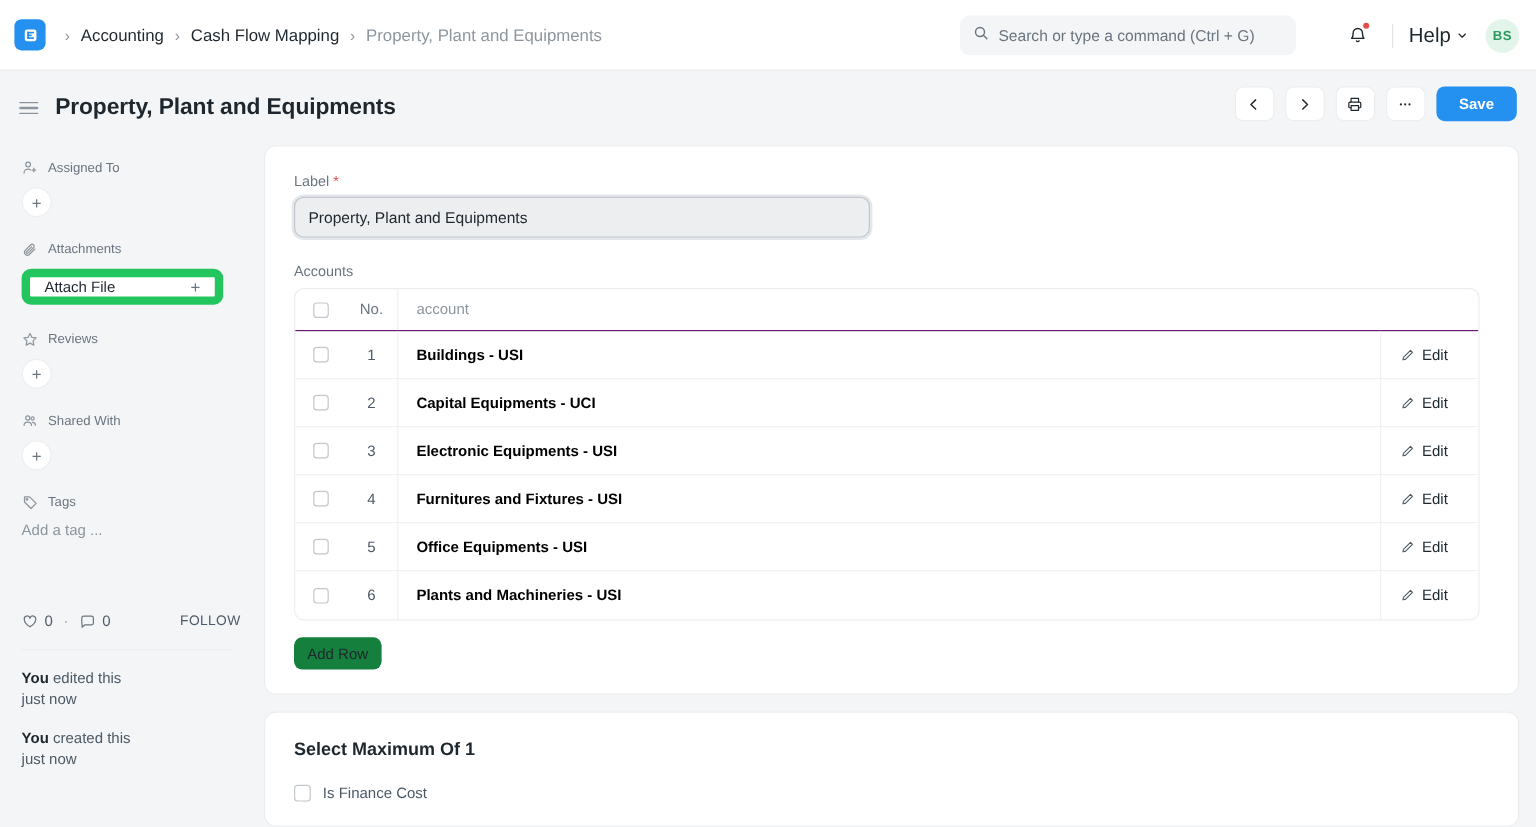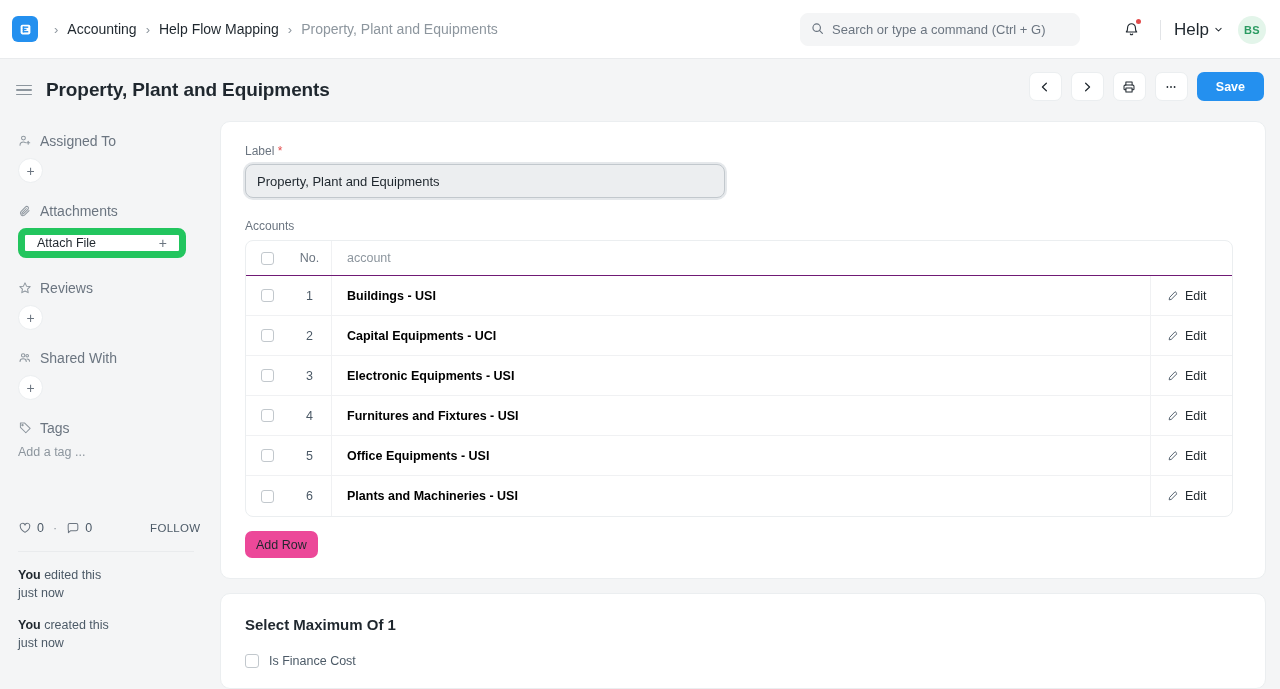--- a/index.html
+++ b/index.html
@@ -117,21 +117,21 @@
 
   
   .sidebar {
     width: 210px; flex: 0 0 210px;
     padding: 12px 16px 0 18px;
     font-size: 12.5px;
   }
   .side-section { margin-bottom: 6px; }
   .side-head {
     display: flex; align-items: center; gap: 8px;
-    color: #6b7580; font-size: 14px;
+    color: #6b7580; font-size: 11px;
     margin-bottom: 9px;
   }
   .plus-circle {
     width: 25px; height: 25px; border-radius: 50%;
     background: #fff; border: 1px solid #ebeef0;
     display: flex; align-items: center; justify-content: center;
     color: #6b7580; font-size: 14px; cursor: pointer;
     margin-bottom: 20px; line-height: 1;
   }
   .attach-btn {
@@ -218,21 +218,21 @@
     cursor: pointer;
   }
   .grid-head .col-edit { border-left: none; }
   .cb {
     width: 13px; height: 13px; border-radius: 3px;
     border: 1px solid #c2c8cd; background: #fff;
     display: inline-block; cursor: pointer; flex: 0 0 13px;
   }
   .addrow-btn {
     margin-top: 14px; height: 27px; padding: 0 11px;
-    background: #ec4899; border: none; border-radius: 7px;
+    background: #15803d; border: none; border-radius: 7px;
     font-size: 12.5px; color: #1f272e; cursor: pointer;
     font-family: "Liberation Sans", sans-serif;
   }
 
   .section-title {
     font-size: 15px; font-weight: bold; color: #1f272e;
     margin-bottom: 21px;
   }
   .check-field {
     display: flex; align-items: center; gap: 10px;
@@ -251,21 +251,21 @@
       <rect x="4.6" y="7.1" width="4.6" height="1.7" fill="#2490ef"></rect>
       <rect x="4.6" y="9.9" width="6.8" height="1.7" fill="#2490ef"></rect>
       <rect x="4.6" y="4.3" width="1.8" height="7.3" fill="#2490ef"></rect>
     </svg>
   </div>
 
   <div class="breadcrumb">
     <span class="bc-sep">›</span>
     <a class="bc-item" href="#">Accounting</a>
     <span class="bc-sep">›</span>
-    <a class="bc-item" href="#">Help Flow Mapping</a>
+    <a class="bc-item" href="#">Cash Flow Mapping</a>
     <span class="bc-sep">›</span>
     <span class="bc-item muted">Property, Plant and Equipments</span>
   </div>
 
   <div class="search-wrap">
     <div class="search-box">
       <span>
         <svg width="13" height="13" viewBox="0 0 16 16" fill="none" stroke="#6b7580" stroke-width="1.45">
           <circle cx="7" cy="7" r="4.6"></circle>
             <line x1="10.4" y1="10.4" x2="14" y2="14" stroke-linecap="round"></line>

